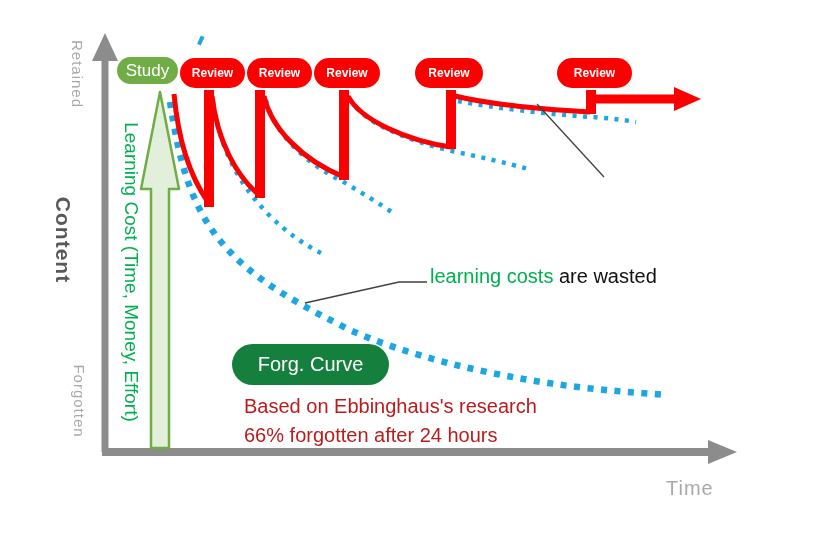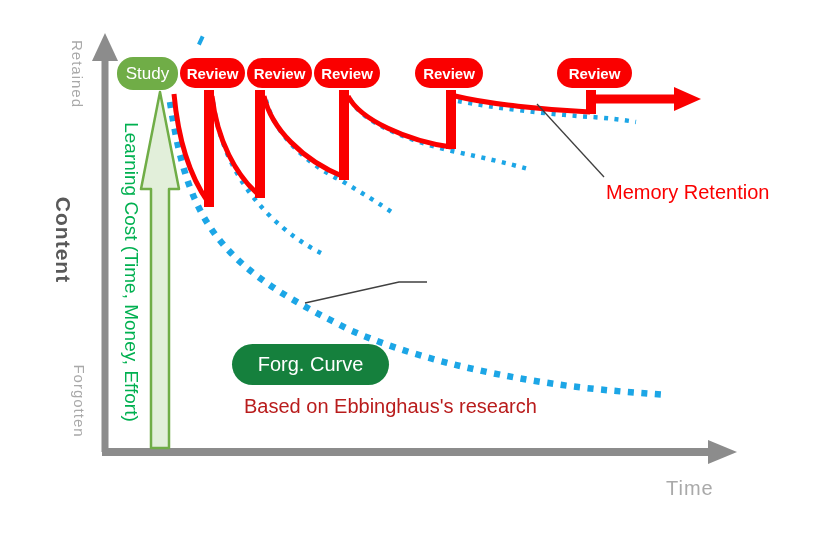--- a/index.html
+++ b/index.html
@@ -11,22 +11,22 @@
   .abs{position:absolute;white-space:nowrap;}
   .vtext{position:absolute;white-space:nowrap;transform:translate(-50%,-50%) rotate(90deg);}
   .gray-label{color:#a9a9a9;font-size:15px;letter-spacing:1px;}
   .content-label{color:#595959;font-size:21px;font-weight:bold;letter-spacing:1px;}
   .learning-cost{color:#00b050;font-size:19px;}
   .time-label{color:#a9a9a9;font-size:20px;letter-spacing:1px;}
   .badge{
     position:absolute;display:flex;align-items:center;justify-content:center;
     color:#ffffff;box-sizing:border-box;
   }
-  .badge.study{left:117px;top:57px;width:61px;height:33px;border-radius:16px;background:#70ad47;font-size:17px;}
-  .badge.review{top:58px;height:30px;border-radius:15px;background:#fa0000;font-size:15px;font-weight:bold;}
+  .badge.study{left:117px;top:57px;width:61px;height:27px;border-radius:16px;background:#70ad47;font-size:17px;}
+  .badge.review{top:58px;height:30px;border-radius:15px;background:#fa0000;font-size:12px;font-weight:bold;}
   .badge.review.r1{left:180px;width:65px;}
   .badge.review.r2{left:247px;width:65px;}
   .badge.review.r3{left:314px;width:66px;}
   .badge.review.r4{left:415px;width:68px;}
   .badge.review.r5{left:557px;width:75px;}
   .badge.forg{left:232px;top:344px;width:157px;height:41px;border-radius:21px;background:#15803d;font-size:20px;}
   .memory-retention{left:606px;top:181px;color:#fa0000;font-size:20px;}
   .fade-note{left:430px;top:261px;font-size:20px;line-height:30px;color:#111111;}
   .fade-note .hl{color:#00b050;}
   .research-note{left:244px;top:392px;font-size:20px;line-height:29px;color:#b91c1c;}
@@ -78,22 +78,23 @@
   <div class="abs time-label time-pos">Time</div>
 
   <div class="badge study">Study</div>
   <div class="badge review r1">Review</div>
   <div class="badge review r2">Review</div>
   <div class="badge review r3">Review</div>
   <div class="badge review r4">Review</div>
   <div class="badge review r5">Review</div>
   <div class="badge forg">Forg. Curve</div>
 
-  <div class="abs memory-retention">Memory Retention</div>
 
   <div class="abs fade-note">
+    <div><span class="hl">learning costs</span><span> are wasted</span></div>
   </div>
 
   <div class="abs research-note">
     <div>Based on Ebbinghaus's research</div>
+    <div>66% forgotten after 24 hours</div>
   </div>
 
 </div>
 
 </body></html>

